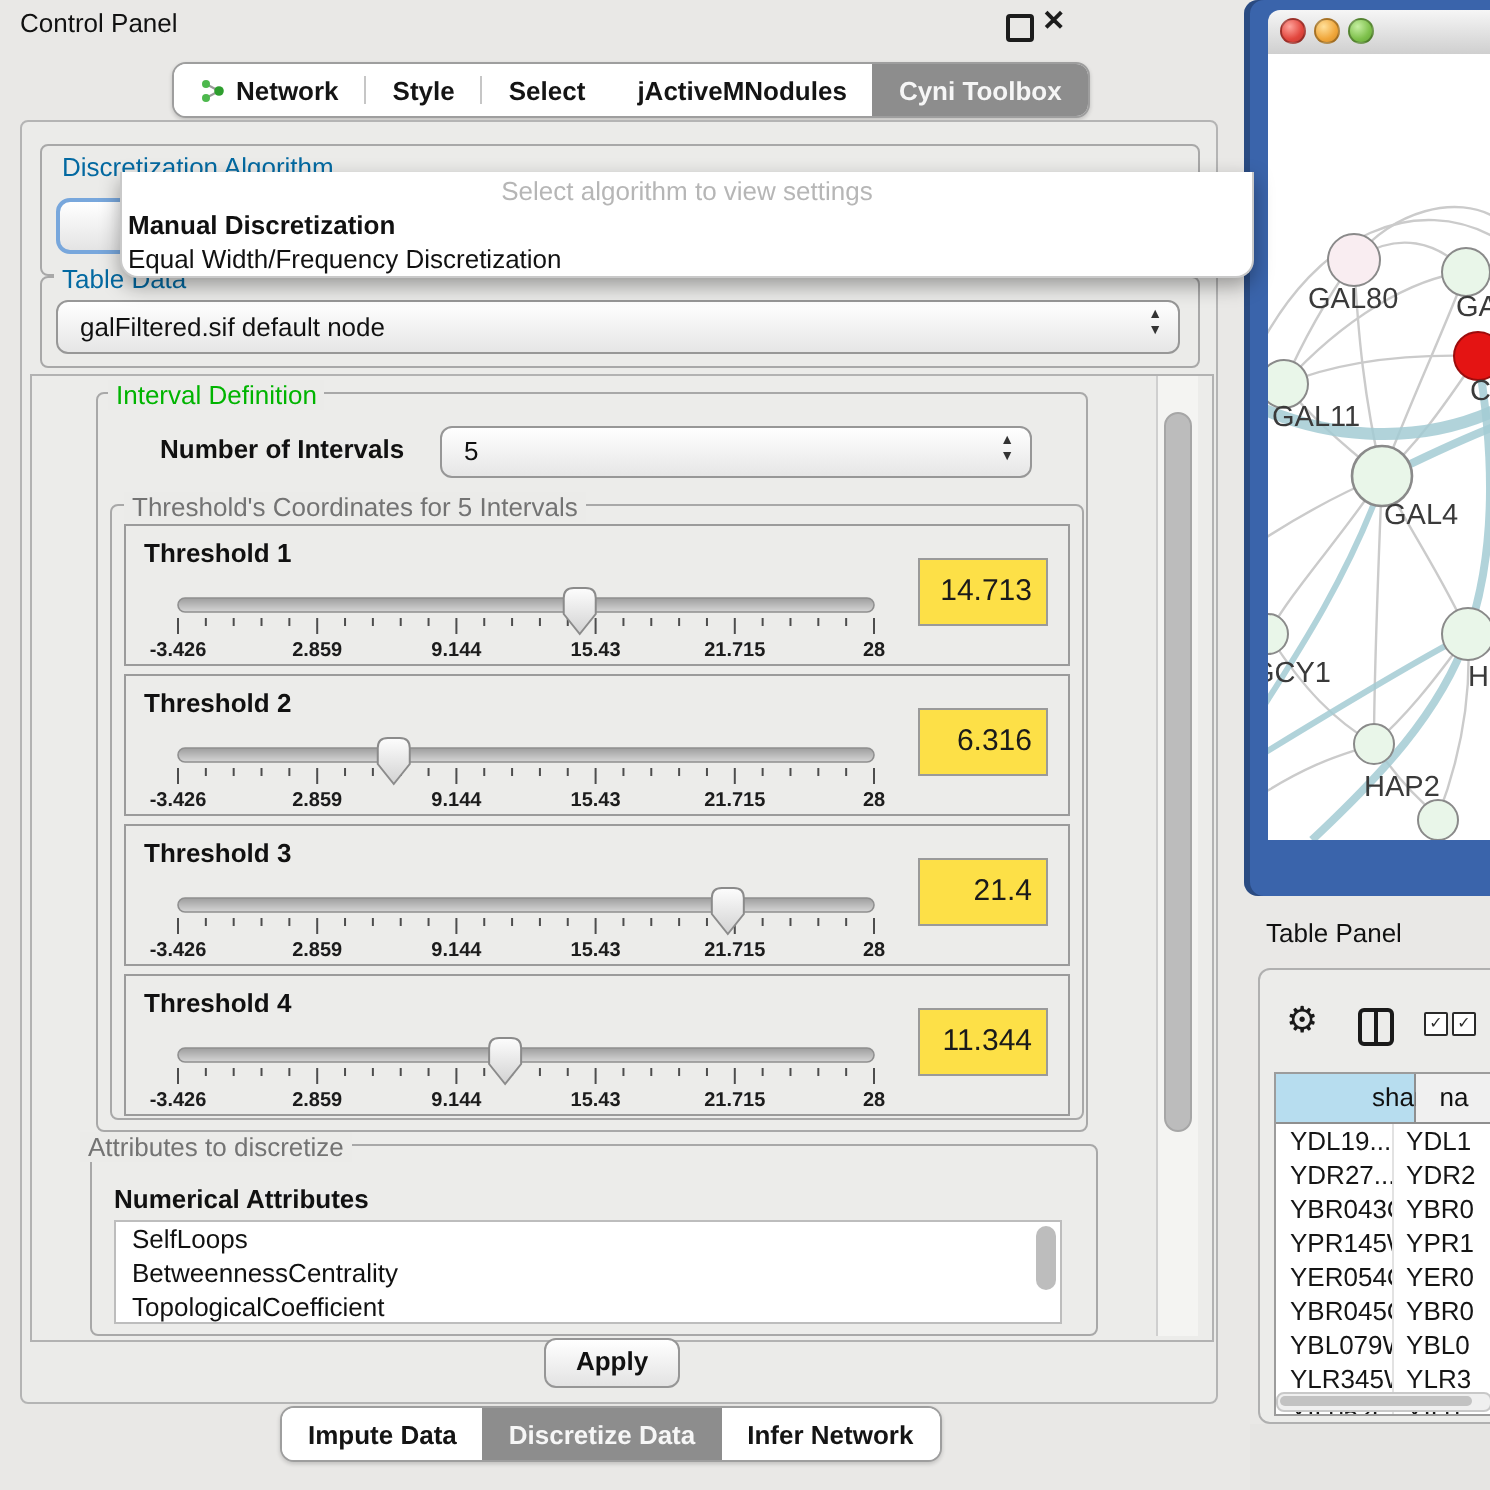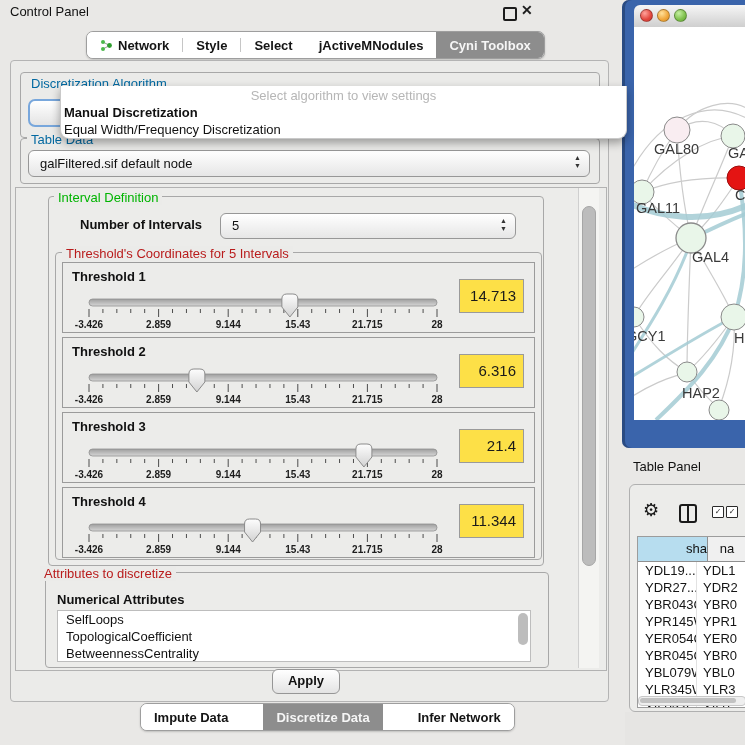--- a/index.html
+++ b/index.html
@@ -9,27 +9,27 @@
   
   #title-bar{left:0;top:0;width:612px;height:24px;background:#e9e8e6;}
   #title-text{left:10px;top:4px;font-size:13px;color:#111;}
   #float-btn{left:503px;top:7px;width:10px;height:10px;border:2px solid #1c1c1c;border-radius:2px;background:transparent;}
   #close-btn{left:521px;top:2px;font-size:14px;font-weight:bold;color:#1c1c1c;}
   .tabstrip{display:flex;align-items:stretch;background:#ffffff;border:1px solid #9e9e9e;border-radius:7px;overflow:hidden;box-shadow:0 1px 2px rgba(0,0,0,.18);height:26px;}
   .tab{display:flex;align-items:center;gap:5px;padding:0 13px;font-size:13px;font-weight:600;color:#141414;background:#fff;cursor:default;}
   .tab.sel{background:#8d8d8d;color:#f6f6f6;}
   .tabsep{width:1px;background:#c6c6c6;margin:6px 0;}
   #top-tabs{left:86px;top:31px;}
-  #bottom-tabs{left:140px;top:703px;gap:22px;}
+  #bottom-tabs{left:140px;top:703px;}
   
   #main-panel{left:10px;top:60px;width:597px;height:640px;background:#ebebe9;border:1px solid #b4b4b4;border-radius:4px;}
   .group{border:1px solid #a8a8a8;border-radius:4px;background:transparent;}
   .group-label{font-size:13px;color:#0369a1;background:#ebebe9;padding:0 4px;white-space:nowrap;}
   .green{color:#00b400;}
-  .blue{color:#b91c1c;}
+  .blue{color:#737373;}
   .combo{background:linear-gradient(#ffffff,#e6e6e6);border:1px solid #979797;border-radius:6px;font-size:13px;color:#111;}
   .combo .ctext{position:absolute;left:11px;top:0;line-height:24px;}
   .spinarrows{position:absolute;right:8px;top:3px;display:flex;flex-direction:column;align-items:center;line-height:8px;font-size:7px;color:#333;}
   #algo-group{left:20px;top:72px;width:578px;height:64px;}
   #algo-group-label{left:27px;top:76px;}
   #algo-combo{left:28px;top:99px;width:560px;height:24px;border:2px solid #78a7dc;border-radius:7px;background:linear-gradient(#ffffff,#e4e4e4);}
   #table-data-group{left:20px;top:138px;width:578px;height:44px;}
   #table-data-label{left:27px;top:132px;}
   #table-data-combo{left:28px;top:150px;width:560px;height:25px;}
   #table-data-combo .ctext{line-height:25px;}
@@ -349,22 +349,22 @@
         <div class="value-box">11.344</div>
       </div>
     </div>
 
   <div class="abs group" id="attr-group"></div>
   <div class="abs group-label blue" id="attr-group-label">Attributes to discretize</div>
   <div class="abs" id="attr-list-label">Numerical Attributes</div>
   <div class="abs" id="attr-list">
       <div id="attr-sb"></div>
       <div class="attr-item">SelfLoops</div>
+      <div class="attr-item">BetweennessCentrality</div>
       <div class="attr-item">TopologicalCoefficient</div>
-      <div class="attr-item">BetweennessCentrality</div>
     </div>
 
   <div class="abs" id="apply-btn">Apply</div>
 
   <div class="abs tabstrip" id="bottom-tabs">
       <div class="tab">
         <span>Impute Data</span>
       </div>
       <div class="tab sel">
         <span>Discretize Data</span>

